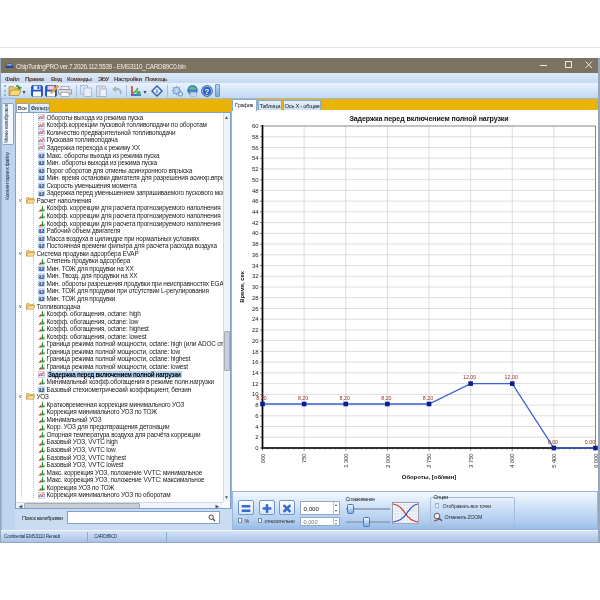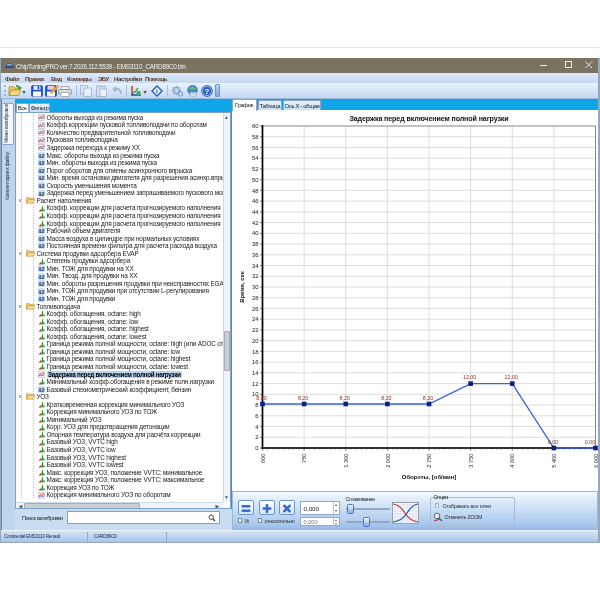--- a/index.html
+++ b/index.html
@@ -2,21 +2,21 @@
 <html><head><meta charset="utf-8"><style>
 * { margin:0; padding:0; box-sizing:border-box; }
 html,body { width:600px; height:600px; background:#fff; font-family:"Liberation Sans",sans-serif; }
 .abs { position:absolute; }
 #win { position:absolute; left:0; top:58px; width:600px; height:485px; border-left:1px solid #98a8bc; border-right:2px solid #98a8bc; border-bottom:2px solid #98a8bc; }
 #titlebar { position:absolute; left:0; top:0; width:100%; height:15px; background:#7b725f; color:#fff; }
 #titlebar .t { position:absolute; left:15px; top:4.5px; font-size:6.4px; letter-spacing:-0.3px; color:#f2f0ea; }
 #menubar { position:absolute; left:0; top:15px; width:100%; height:10px; background:linear-gradient(#dce9f8,#c6d9f1); }
 #menubar span { position:absolute; top:2px; font-size:6.1px; font-weight:bold; letter-spacing:-0.5px; color:#5e3a28; }
 #toolbar { position:absolute; left:0; top:25px; width:100%; height:16px; background:linear-gradient(#eaf3fd,#d3e4f8 55%,#c3d8f2); border-bottom:1px solid #9cb8dc; }
-#main { position:absolute; left:0; top:41px; width:100%; height:431px; background:#0ea5e9; }
+#main { position:absolute; left:0; top:41px; width:100%; height:431px; background:#eab308; }
 #statusbar { position:absolute; left:0; top:472px; width:100%; height:12px; background:linear-gradient(#d5e4f6,#a9c4e8); border-top:1px solid #eef5fc; font-size:4.8px; letter-spacing:-0.3px; color:#1c2f52; }
 
 #vstrip { position:absolute; left:1px; top:0px; width:13px; height:431px; background:#bed5ef; }
 .vtab { position:absolute; writing-mode:vertical-rl; transform:rotate(180deg); font-size:5px; letter-spacing:-0.2px; white-space:nowrap; color:#20324e; overflow:hidden; }
 #vtab1 { left:1.5px; top:4px; width:11px; height:42px; background:#f4f8fd; border:1px solid #84a5cc; border-right:none; border-radius:2px 0 0 2px; text-align:center; }
 #vtab2 { left:2.5px; top:49px; height:56px; text-align:center; }
 
 .tab { position:absolute; font-size:5.9px; letter-spacing:-0.35px; white-space:nowrap; overflow:hidden; color:#222; text-align:center; border:1px solid #8aa8cc; border-bottom:none; border-radius:2px 2px 0 0; }
 .tabsel { background:#fff; z-index:3; }
 .tabuns { background:linear-gradient(#e8f1fb,#c9dcf2); }

